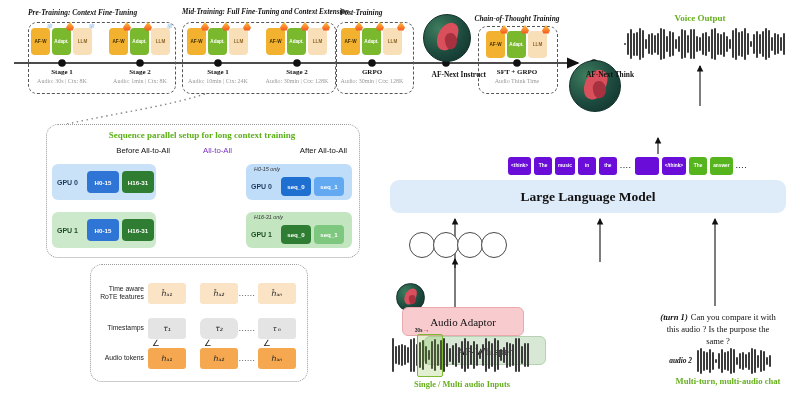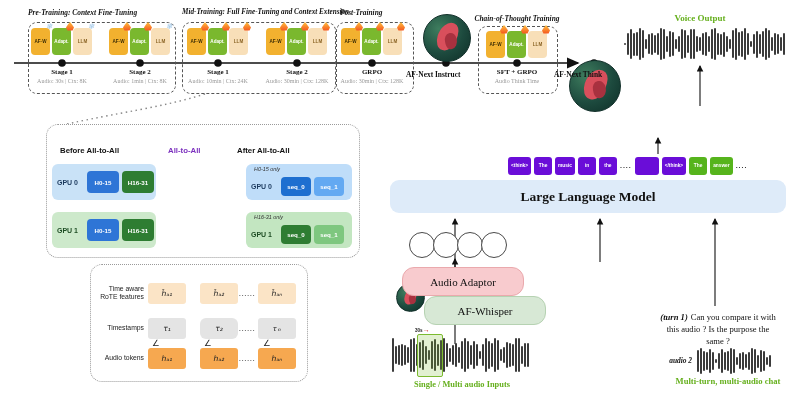--- a/index.html
+++ b/index.html
@@ -17,31 +17,31 @@
   .chip-llm{background:#F8DFB8;}
   .clbl{font-family:"Liberation Sans",sans-serif;font-weight:bold;font-size:4.6px;color:#3c2d05;}
   .chip-adapt .clbl{color:#fff;}
   .chip-llm .clbl{color:#8a6426;}
   .micon{position:absolute;top:-6px;right:-3px;width:8px;height:9px;}
   .micon.trained{background:linear-gradient(180deg,#ffc23d,#f4511e);
      clip-path:polygon(50% 0,78% 30%,100% 62%,82% 95%,18% 95%,0 62%,22% 30%);}
   .micon.frozen::before{content:"❄";display:block;font-size:8px;line-height:9px;color:#9CC4E6;text-align:center;}
   .stage-name{font-weight:bold;font-size:7px;text-align:center;white-space:nowrap;}
   .stage-info{font-size:6px;color:#9a9a9a;text-align:center;white-space:nowrap;}
-  .milestone{font-weight:bold;font-size:7.4px;text-align:left;white-space:nowrap;}
+  .milestone{font-weight:bold;font-size:7.4px;text-align:right;white-space:nowrap;}
   .logo{border-radius:50%;background:radial-gradient(circle at 32% 30%,#3e7d5e 0%,#1d4a3e 55%,#0d2d26 100%);
         position:relative;overflow:hidden;border:1px solid #12302a;}
   .logo::before{content:"";position:absolute;left:30%;top:16%;width:42%;height:62%;
         background:#d94f5c;border-radius:62% 38% 55% 45%;transform:rotate(18deg);}
   .logo::after{content:"";position:absolute;left:46%;top:40%;width:26%;height:34%;
         background:#a8313f;border-radius:50% 50% 60% 40%;transform:rotate(-12deg);}
   
   .dot-box{border:1.5px dotted #9a9a9a;border-radius:12px;background:#fff;}
   .sp-title{font-weight:bold;font-size:9px;color:#5CB117;text-align:center;}
-  .sp-head{font-family:"Liberation Sans",sans-serif;font-weight:bold;font-size:7.8px;text-align:left;}
+  .sp-head{font-family:"Liberation Sans",sans-serif;font-weight:normal;font-size:7.8px;text-align:right;}
   .sp-head.purple{color:#7B2FBE;}
   .gpu-box{display:flex;align-items:center;gap:3px;padding:0 5px;border-radius:6px;box-sizing:border-box;}
   .gpu-lbl{font-family:"Liberation Sans",sans-serif;font-weight:bold;font-size:7px;flex:none;width:27px;}
   .sp-chip{height:22px;border-radius:4px;flex:none;display:flex;align-items:center;justify-content:center;
            font-family:"Liberation Sans",sans-serif;font-weight:bold;font-size:6.2px;color:#fff;}
   .cap{position:absolute;top:2px;left:8px;font-family:"Liberation Sans",sans-serif;
        font-style:italic;font-size:5.4px;color:#333;}
   
   .rote-title{font-weight:bold;font-size:8.4px;color:#5CB117;text-align:center;}
   .rote-lbl{font-family:"Liberation Sans",sans-serif;font-size:6.8px;text-align:right;line-height:1.25;color:#222;}
@@ -60,21 +60,21 @@
            font-size:11.5px;}
   .tokens{display:flex;gap:3px;align-items:center;}
   .tk{height:18px;line-height:18px;border-radius:3px;padding:0 3px;font-family:"Liberation Sans",sans-serif;
       font-weight:bold;font-size:4.8px;color:#fff;text-align:center;}
   .tk.purple{background:#6A0DD8;min-width:12px;}
   .tk.green{background:#56B41C;min-width:12px;}
   .tk.dots{color:#333;background:none;padding:0;font-size:7px;letter-spacing:1px;}
   .llm-bar{background:#DEEBF9;border-radius:9px;display:flex;align-items:center;justify-content:center;
            font-weight:bold;font-size:13.5px;}
   .tok-circle{width:26px;height:26px;border-radius:50%;background:#fff;border:1.5px solid #4a4a4a;box-sizing:border-box;}
-  .mid-box{border-radius:12px;display:flex;align-items:center;justify-content:center;font-size:11px;}
+  .mid-box{border-radius:6px;display:flex;align-items:center;justify-content:center;font-size:11px;margin-top:40px;}
   .adaptor{background:#F8CBCE;border:1px solid #eaa9ad;}
   .whisper{background:#D7E8D5;border:1px solid #b6d2b2;}
   .win{background:rgba(124,187,47,.22);border:1px solid #7CBB2F;border-radius:2px;}
   .win30{font-family:"Liberation Sans",sans-serif;font-size:4.6px;font-weight:bold;color:#222;white-space:nowrap;}
   .win30 .red-arrow{color:#CC2222;font-size:7px;font-style:normal;}
   .qtext{font-size:8.6px;line-height:1.42;text-align:center;}
   .qtag{font-weight:bold;font-style:italic;margin-right:3px;}
   .audio2{font-style:italic;font-weight:bold;font-size:7.4px;text-align:right;}
 </style>
 </head>
@@ -235,20 +235,21 @@
   <div class="abs stage-info" style="left:316px;top:78px;width:112px;">Audio: 30min | Ctx: 128K</div>
   <div class="abs stage-name" style="left:472px;top:68px;width:90px;">SFT + GRPO</div>
   <div class="abs stage-info" style="left:461px;top:78px;width:112px;">Audio Think Time</div>
 
   <div class="abs logo" style="left:423px;top:14px;width:46px;height:46px;"></div>
   <div class="abs milestone" style="left:406px;top:70px;width:80px;">AF-Next Instruct</div>
   <div class="abs logo" style="left:569px;top:12px;width:50px;height:50px;"></div>
   <div class="abs milestone" style="left:554px;top:70px;width:80px;">AF-Next Think</div>
 
   <div class="abs dot-box" style="left:46px;top:124px;width:312px;height:132px;"></div>
+  <div class="abs sp-title" style="left:50px;top:130px;width:304px;">Sequence parallel setup for long context training</div>
   <div class="abs sp-head" style="left:60px;top:146px;width:110px;">Before All-to-All</div>
   <div class="abs sp-head purple" style="left:168px;top:146px;width:64px;">All-to-All</div>
   <div class="abs sp-head" style="left:237px;top:146px;width:110px;">After All-to-All</div>
 
   <div class="abs gpu-box" style="left:52px;top:164px;width:104px;height:36px;background:#C9E2F7;">
     <span class="gpu-lbl" style="color:#1c3a5e;">GPU 0</span>
     <span class="sp-chip" style="width:32px;background:#2E75D6;">H0-15</span>
     <span class="sp-chip" style="width:32px;background:#2E7D32;">H16-31</span>
   </div>
   <div class="abs gpu-box" style="left:246px;top:164px;width:106px;height:36px;background:#BFDDF9;padding-top:8px;">

